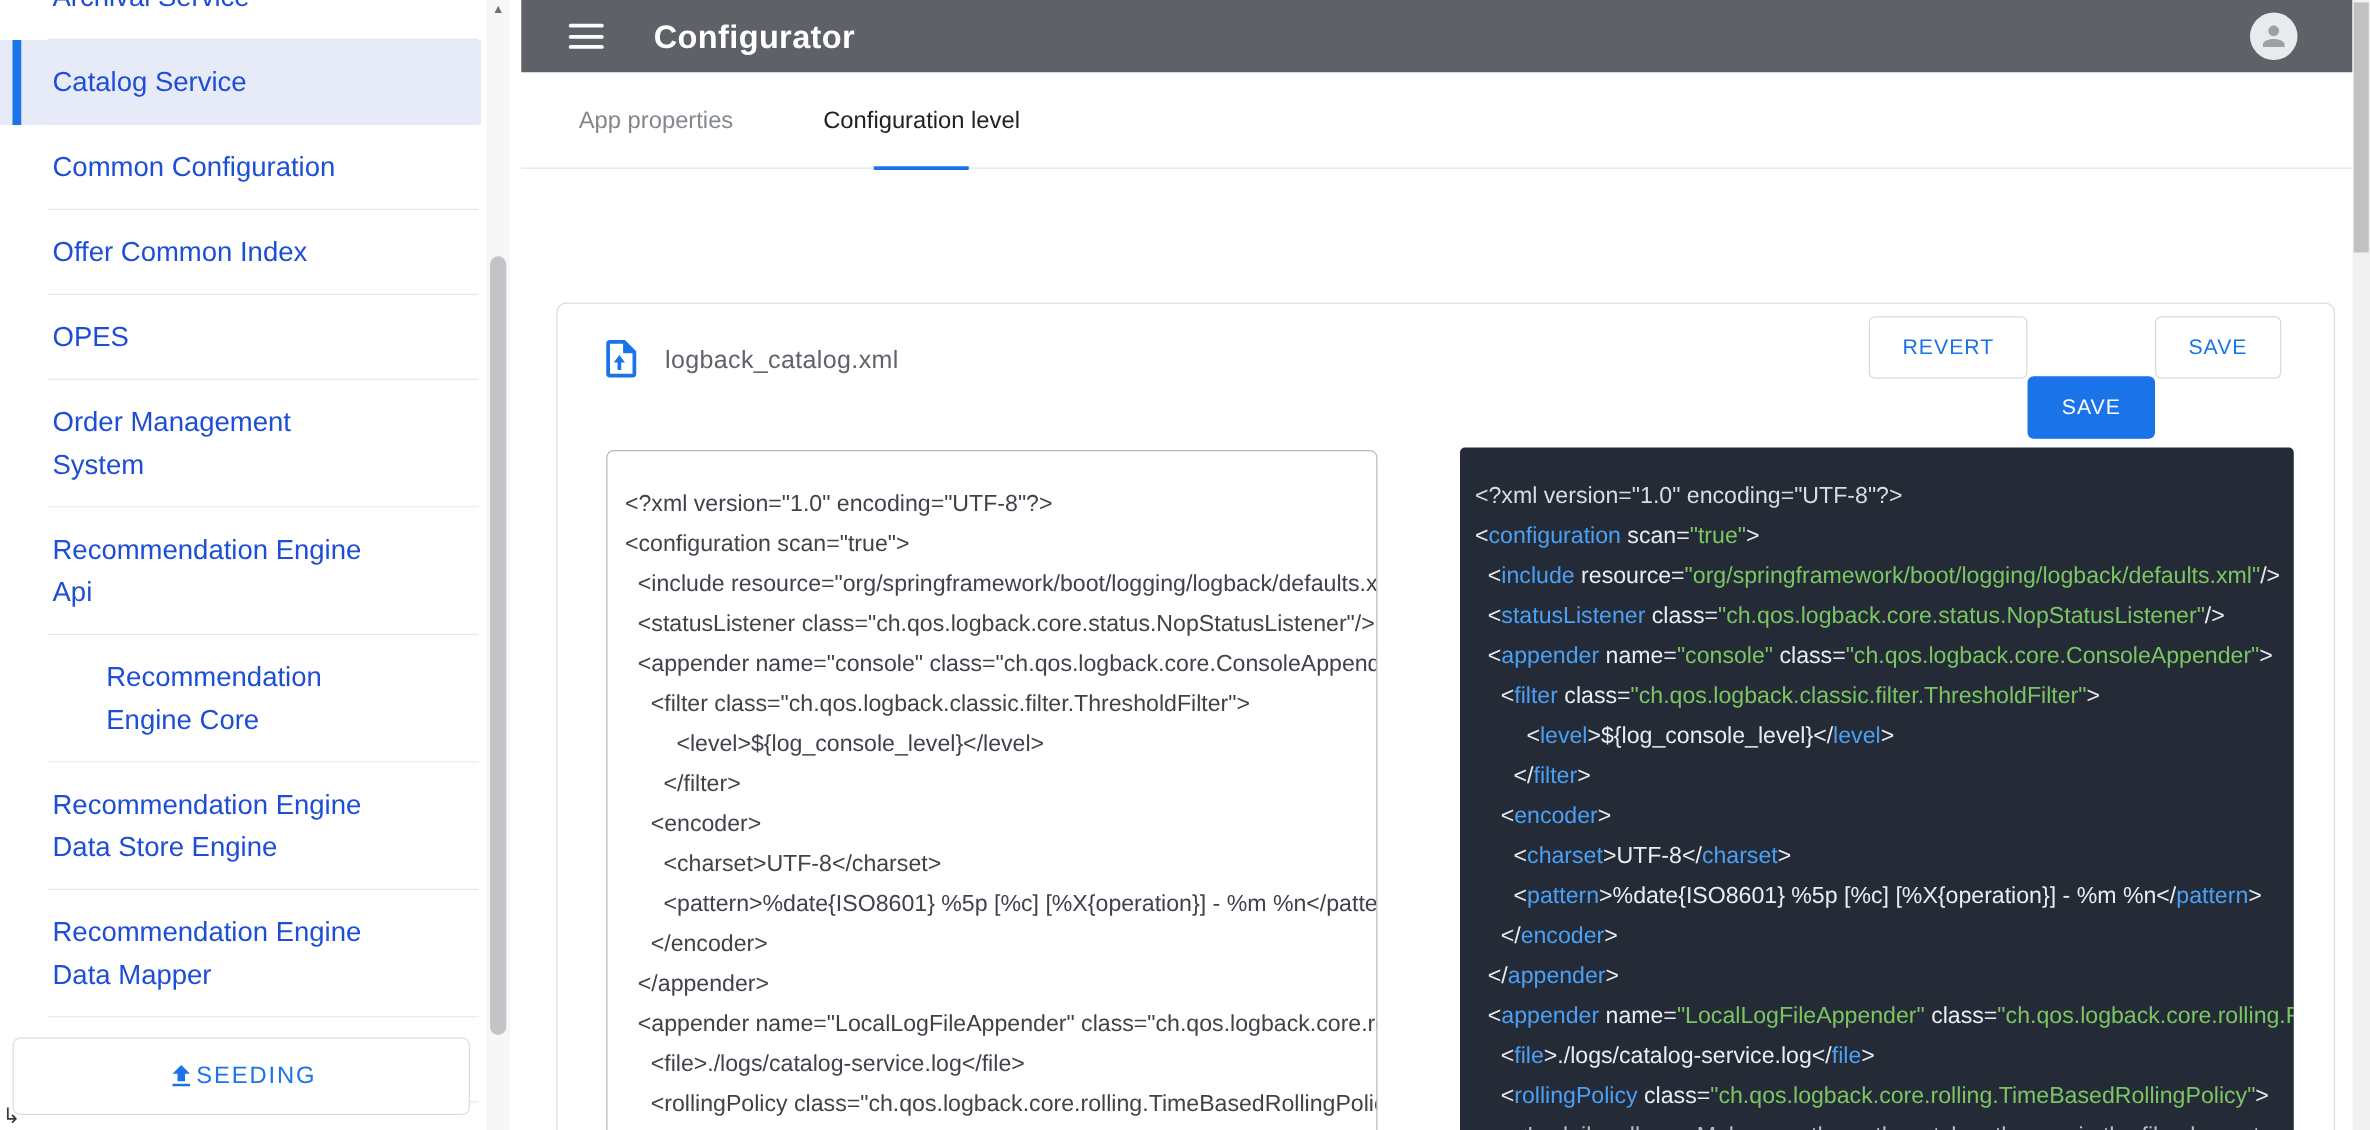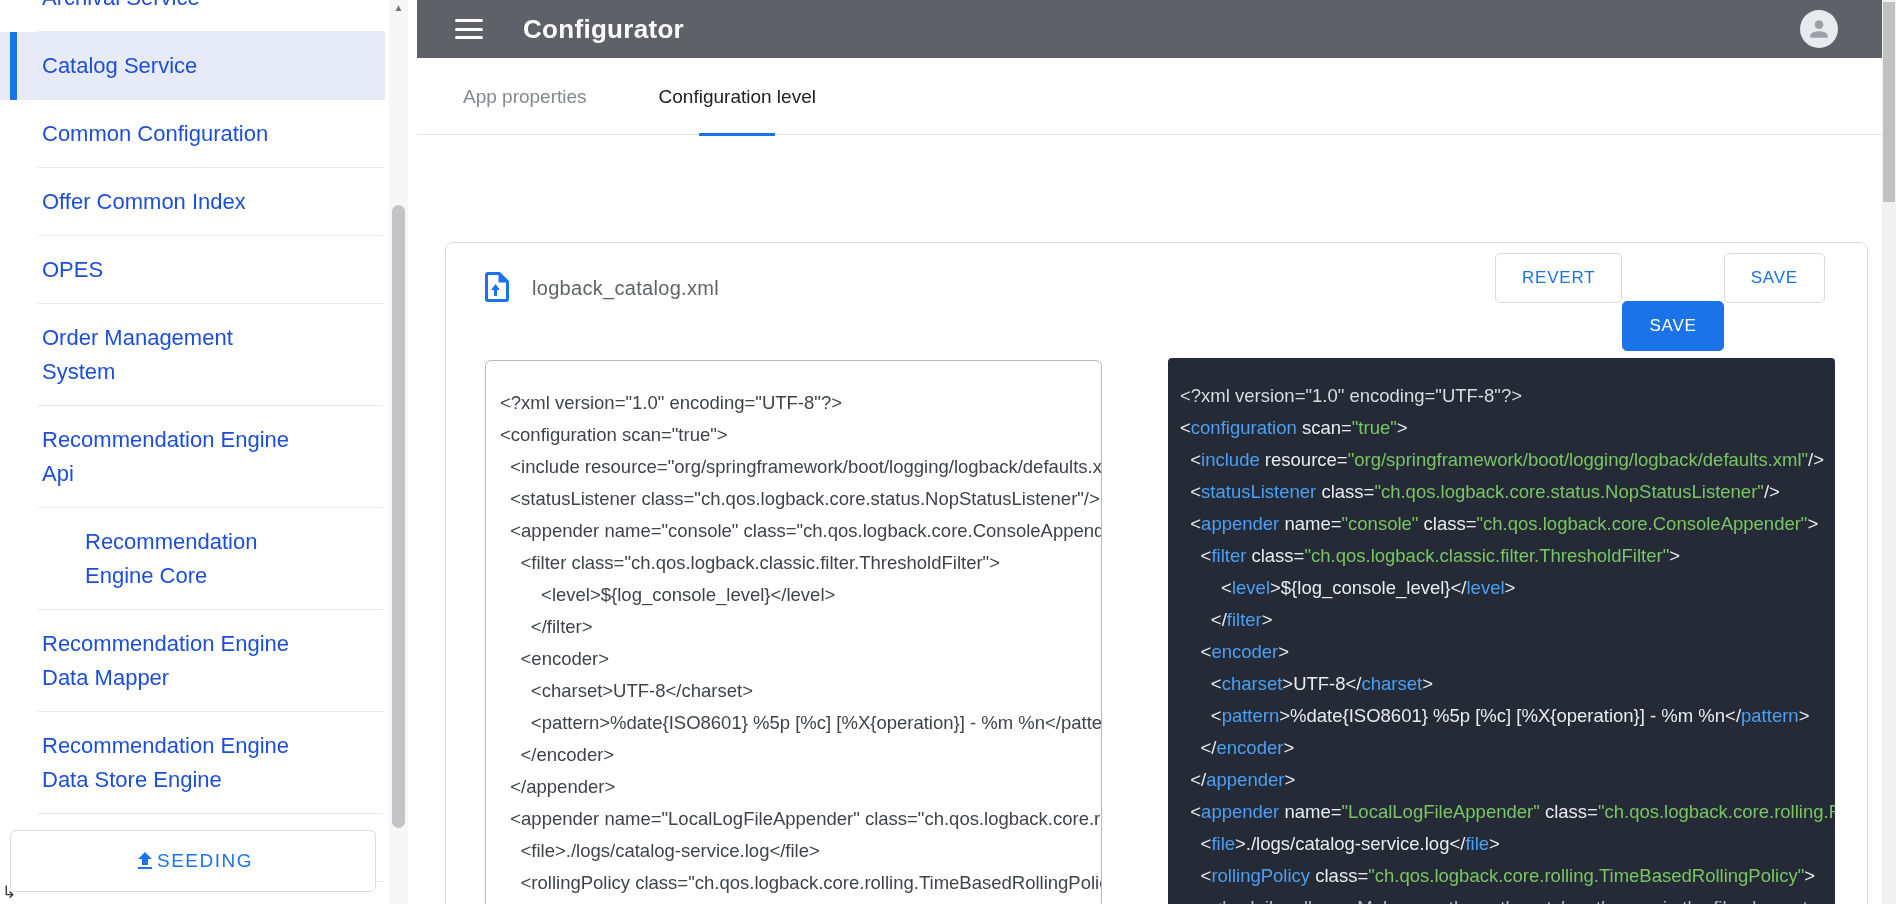--- a/index.html
+++ b/index.html
@@ -155,22 +155,22 @@
 <div class="sidebar">
   <div class="side-list">
     <div class="side-item clip-top"><span>Archival Service</span></div>
     <div class="side-item selected"><span>Catalog Service</span></div>
     <div class="side-item"><span>Common Configuration</span></div>
     <div class="side-item"><span>Offer Common Index</span></div>
     <div class="side-item"><span>OPES</span></div>
     <div class="side-item"><span>Order Management System</span></div>
     <div class="side-item"><span>Recommendation Engine Api</span></div>
     <div class="side-item narrow"><span>Recommendation Engine Core</span></div>
+    <div class="side-item"><span>Recommendation Engine Data Store Engine</span></div>
     <div class="side-item"><span>Recommendation Engine Data Mapper</span></div>
-    <div class="side-item"><span>Recommendation Engine Data Store Engine</span></div>
     <div class="side-item"><span>Shopping Cart</span></div>
   </div>
   <div class="seeding-btn">
     <svg width="24" height="24" viewBox="0 0 24 24" fill="#1a73e8">
         <path d="M5 20h14v-2H5v2zM5 10h4v6h6v-6h4l-7-7-7 7z"></path>
       </svg>
     <span>SEEDING</span>
   </div>
 </div>
 

